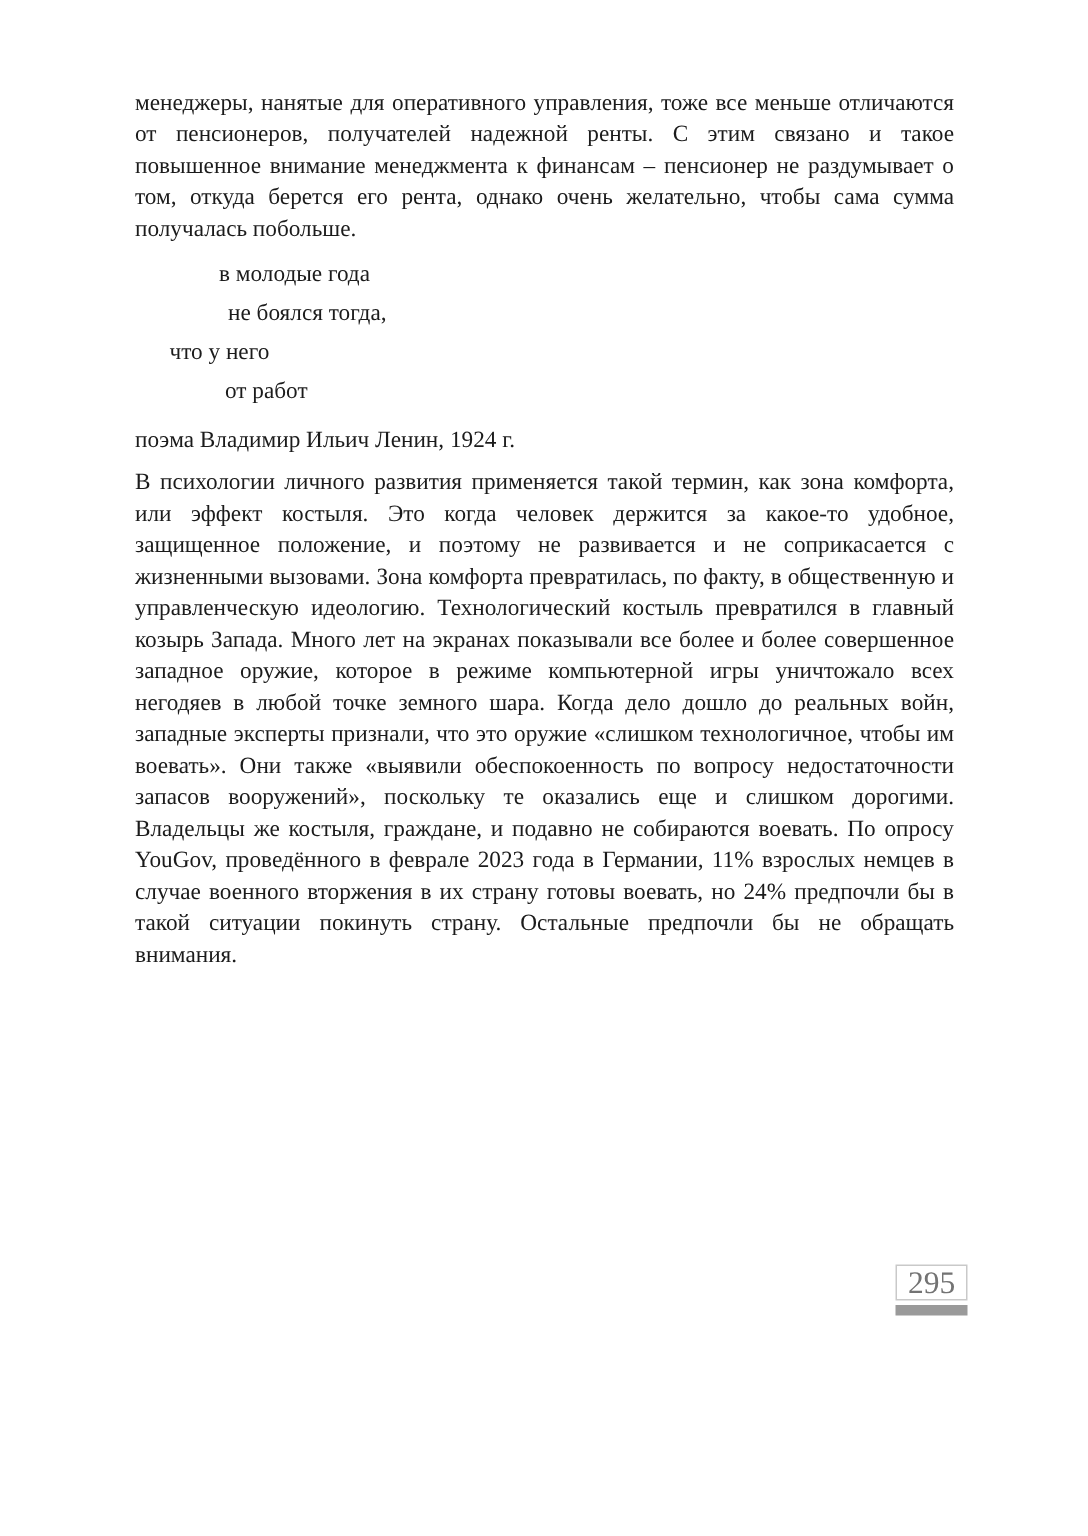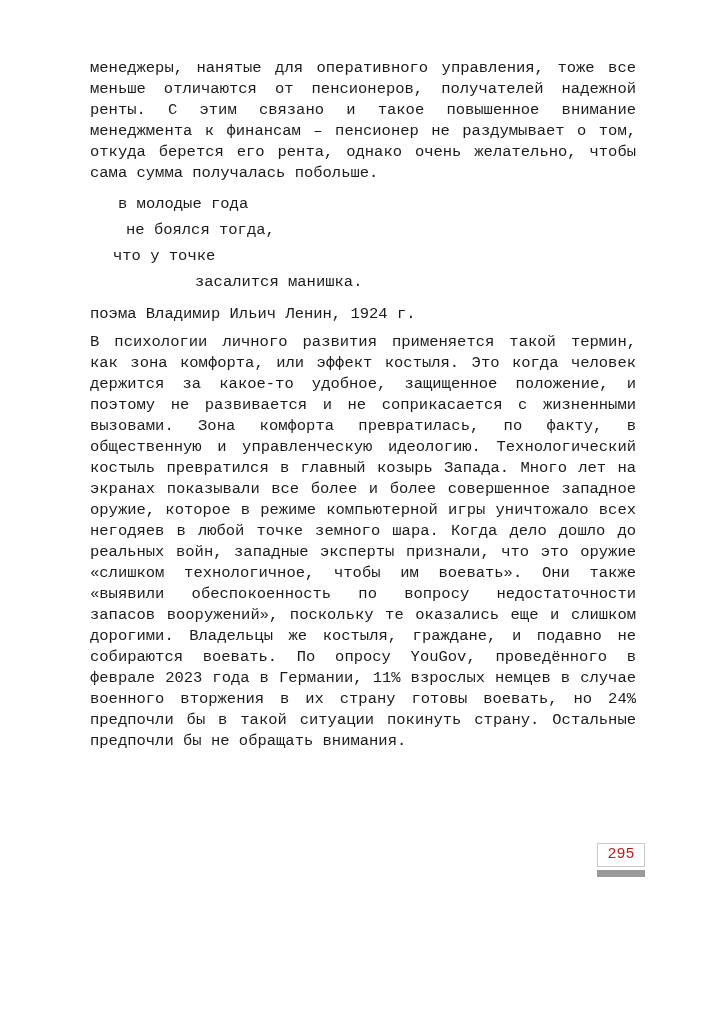--- a/index.html
+++ b/index.html
@@ -5,21 +5,21 @@
   html, body {
     margin: 0;
     padding: 0;
     background: #ffffff;
   }
   .page {
     position: relative;
     width: 725px;
     height: 919px;
     background: #ffffff;
-    font-family: Liberation Mono, monospace;
+    font-family: Liberation Serif, serif;
     color: #1b1b1b;
     overflow: hidden;
   }
   .content {
     position: absolute;
     top: 58px;
     left: 90px;
     width: 546px;
   }
   .content p {
@@ -31,61 +31,61 @@
   }
   .poem {
     margin: 3px 0 9px 0;
   }
   .poem-line {
     font-size: 15.5px;
     line-height: 26px;
     white-space: pre;
   }
   .pl-0 { margin-left: 0; }
-  .pl-1 { margin-left: 28px; }
+  .pl-1 { margin-left: 56px; }
   .pl-2 { margin-left: 23px; }
-  .pl-3 { margin-left: 36px; }
+  .pl-3 { margin-left: 62px; }
   .pl-4 { margin-left: 60px; }
   .pl-5 { margin-left: 105px; }
   .poem-caption {
     text-align: center;
   }
   .page-number-wrap {
     position: absolute;
     right: 80px;
     bottom: 42px;
     width: 48px;
     text-align: center;
   }
   .page-number-box {
     border: 1px solid #c9c9c9;
-    font-size: 15px;
+    font-size: 21px;
     line-height: 20px;
     padding: 1px 0;
-    color: #b91c1c;
+    color: #737373;
   }
   .page-number-bar {
     margin-top: 3px;
     height: 7px;
     background: #9a9a9a;
   }
 </style>
 </head>
 <body>
 
 <div class="page">
   <div class="content">
 
     <p>менеджеры, нанятые для оперативного управления, тоже все меньше отличаются от пенсионеров, получателей надежной ренты. С этим связано и такое повышенное внимание менеджмента к финансам – пенсионер не раздумывает о том, откуда берется его рента, однако очень желательно, чтобы сама сумма получалась побольше.</p>
 
     <div class="poem">
       <div class="poem-line pl-1">в молодые года</div>
       <div class="poem-line pl-3">не боялся тогда,</div>
-      <div class="poem-line pl-2">что у точке</div>
-      <div class="poem-line pl-5">засалится манишка.</div>
+      <div class="poem-line pl-2">что у него</div>
+      <div class="poem-line pl-4">от работ</div>
     </div>
 
     <p class="poem-caption">поэма Владимир Ильич Ленин, 1924 г.</p>
 
     <p>В психологии личного развития применяется такой термин, как зона комфорта, или эффект костыля. Это когда человек держится за какое-то удобное, защищенное положение, и поэтому не развивается и не соприкасается с жизненными вызовами. Зона комфорта превратилась, по факту, в общественную и управленческую идеологию. Технологический костыль превратился в главный козырь Запада. Много лет на экранах показывали все более и более совершенное западное оружие, которое в режиме компьютерной игры уничтожало всех негодяев в любой точке земного шара. Когда дело дошло до реальных войн, западные эксперты признали, что это оружие «слишком технологичное, чтобы им воевать». Они также «выявили обеспокоенность по вопросу недостаточности запасов вооружений», поскольку те оказались еще и слишком дорогими. Владельцы же костыля, граждане, и подавно не собираются воевать. По опросу YouGov, проведённого в феврале 2023 года в Германии, 11% взрослых немцев в случае военного вторжения в их страну готовы воевать, но 24% предпочли бы в такой ситуации покинуть страну. Остальные предпочли бы не обращать внимания.</p>
 
   </div>
 
   <div class="page-number-wrap">
     <div class="page-number-box">295</div>

